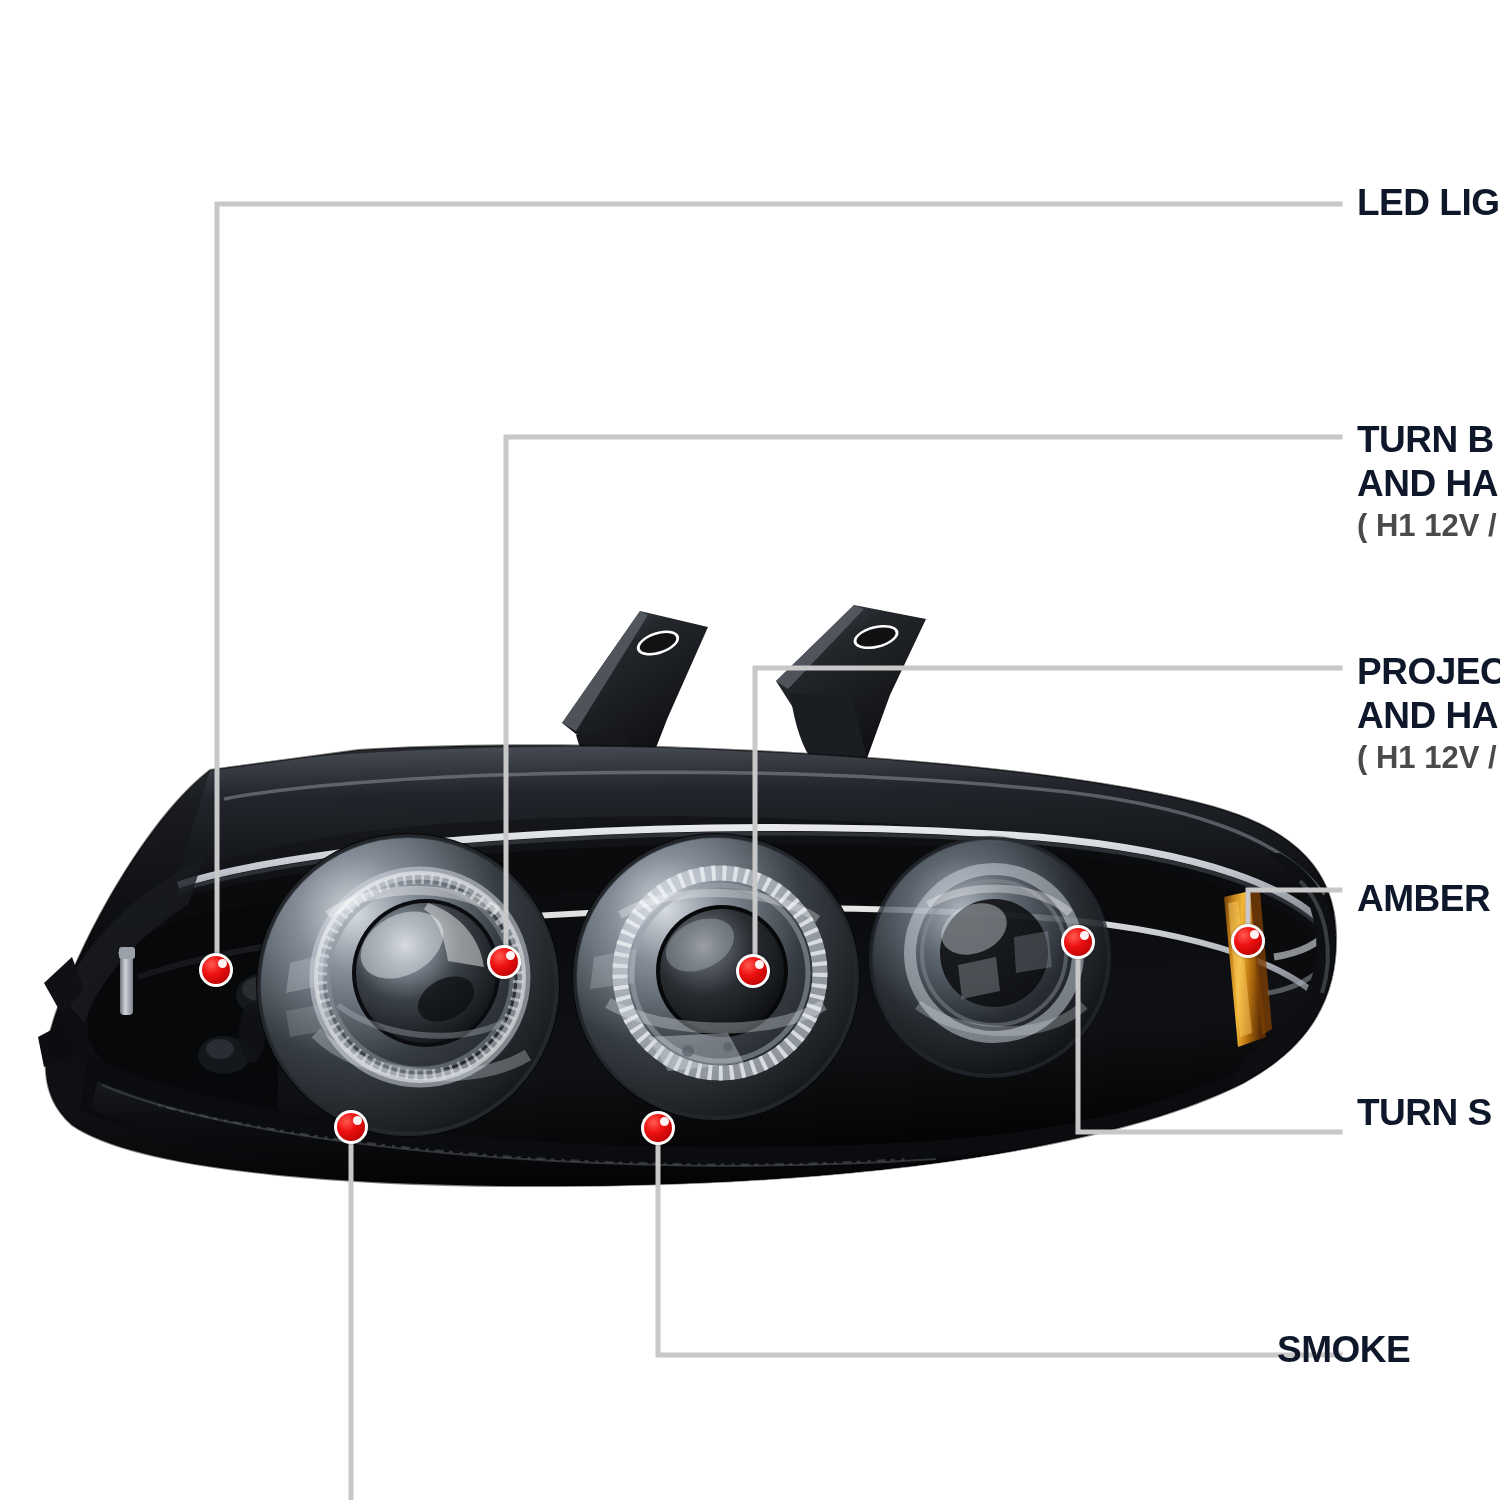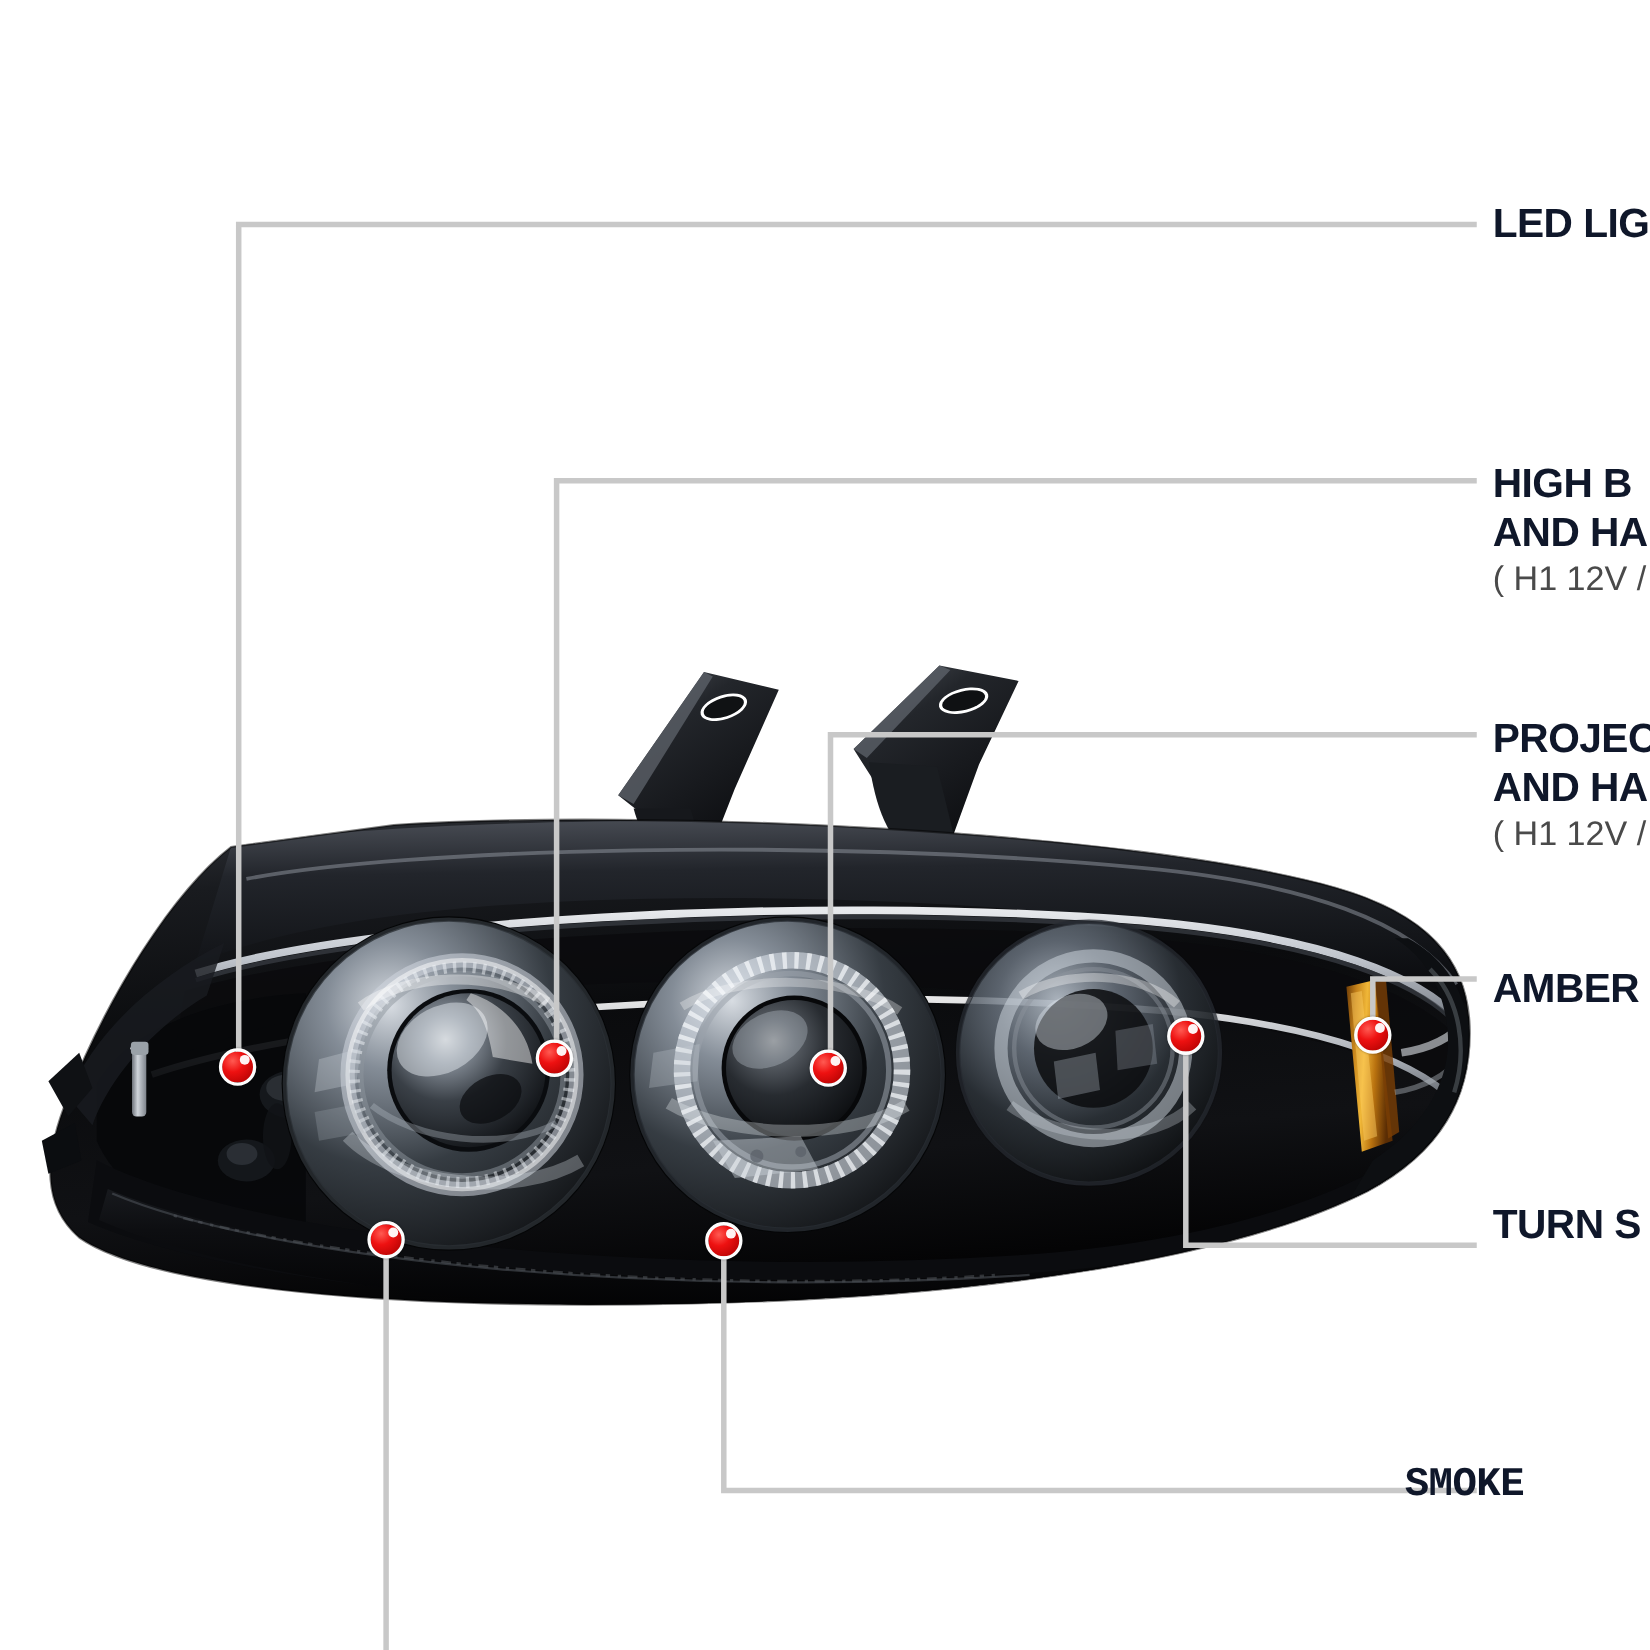--- a/index.html
+++ b/index.html
@@ -23,21 +23,21 @@
     display:block;
     font-size:37px;
     line-height:44px;
     font-weight:bold;
     color:#0f172a;
   }
   .label .sub {
     display:block;
     font-size:31px;
     line-height:40px;
-    font-weight:normal;
+    font-weight:bold;
     color:#4a4a4a;
     letter-spacing:0px;
   }
 
   
   #leaders { position:absolute; left:0; top:0; width:1500px; height:1500px; }
 
   
   #product {
     position:absolute;
@@ -358,36 +358,36 @@
   <div class="pin" style="left:334px;  top:1110px;">
     <div class="ball"></div>
     <div class="glint"></div>
   </div>
 
   <div class="label" style="left:1357px; top:181px;">
     <span class="l1">LED LIG</span>
   </div>
 
   <div class="label" style="left:1357px; top:418px;">
-    <span class="l1">HIGH B</span>
+    <span class="l1">TURN B</span>
     <span class="l2">AND HA</span>
     <span class="sub">( H1  12V /</span>
   </div>
 
   <div class="label" style="left:1357px; top:650px;">
     <span class="l1">PROJEC</span>
     <span class="l2">AND HA</span>
     <span class="sub">( H1  12V /</span>
   </div>
 
   <div class="label" style="left:1357px; top:877px;">
     <span class="l1">AMBER</span>
   </div>
 
   <div class="label" style="left:1357px; top:1091px;">
     <span class="l1">TURN S</span>
   </div>
 
-  <div class="label" style="left:1277px; top:1328px;font-family:Liberation Mono, monospace;">
+  <div class="label" style="left:1277px; top:1328px;">
     <span class="l1">SMOKE</span>
   </div>
 
 </div>
 
 </body></html>

